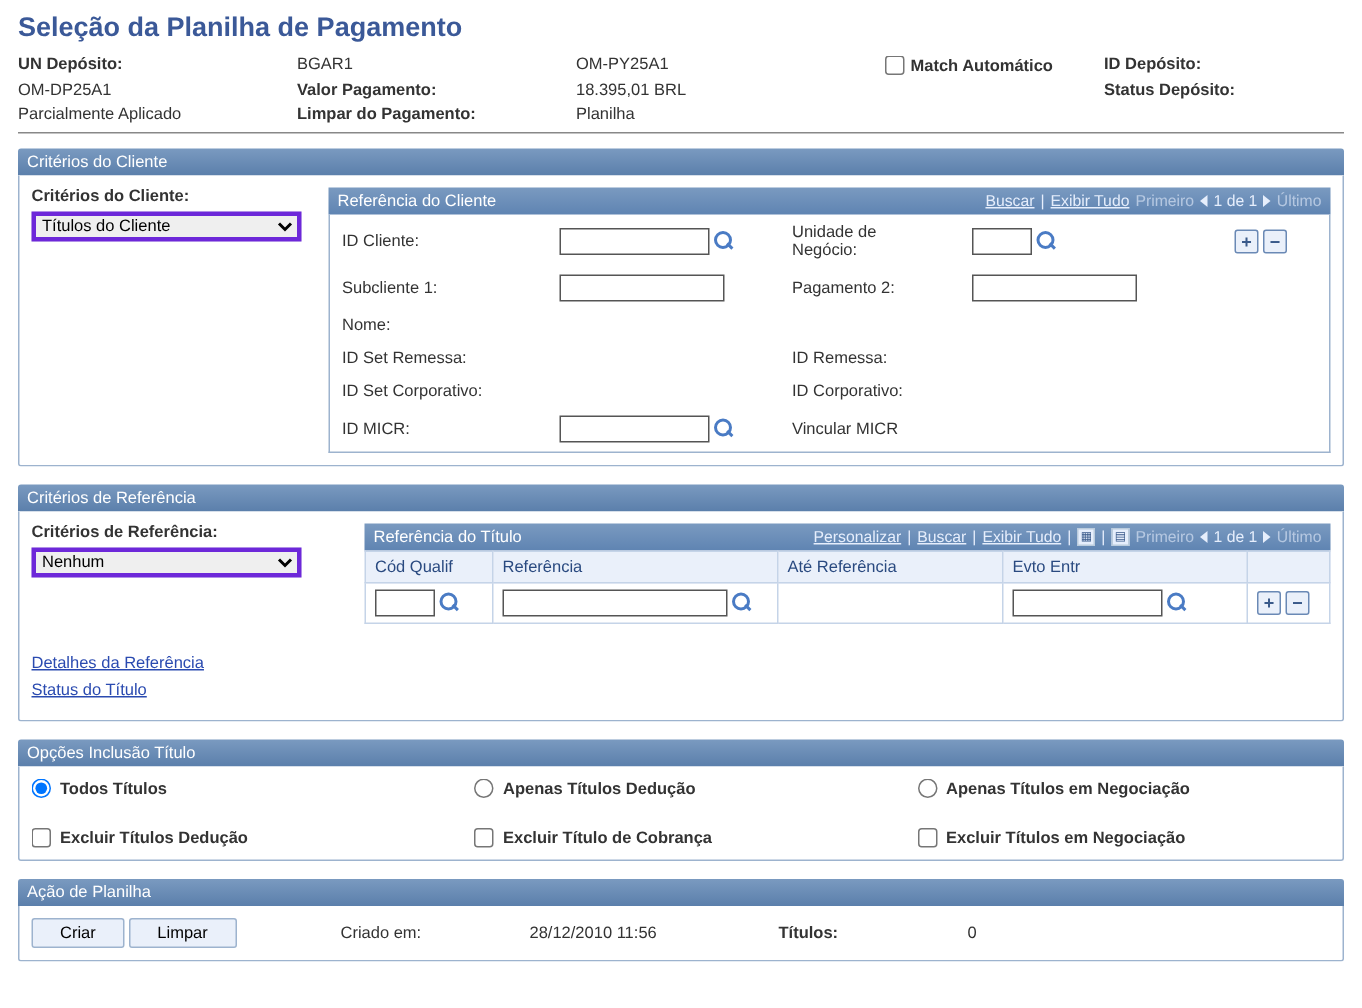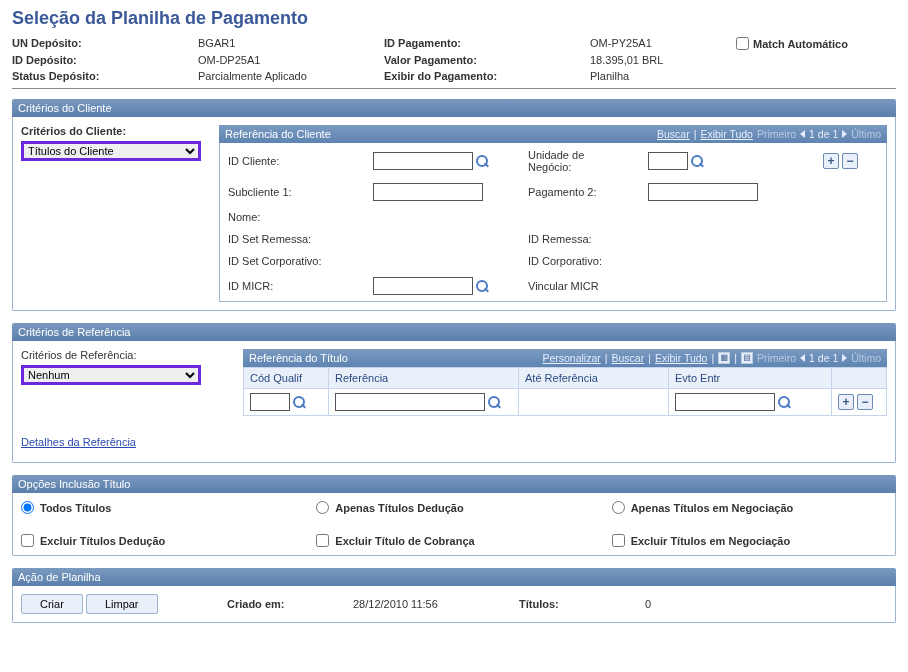--- a/index.html
+++ b/index.html
@@ -42,36 +42,35 @@
 .mini-icon { display:inline-block; width:12px; height:12px; background:#e6eefc; border:1px solid #bcd; font-size:8px; line-height:10px; text-align:center; color:#3a5a8a; }
 </style>
 </head>
 <body>
 
 <div class="page-title">Seleção da Planilha de Pagamento</div>
 
 <div class="header-grid">
   <div class="lbl">UN Depósito:</div>
   <div>BGAR1</div>
-  <div class="lbl">ID Pagamento:</div>
   <div>OM-PY25A1</div>
   <div class="check-row">
     <input type="checkbox" style="">
     <span class="lbl">Match Automático</span>
   </div>
 
   <div class="lbl">ID Depósito:</div>
   <div>OM-DP25A1</div>
   <div class="lbl">Valor Pagamento:</div>
   <div>18.395,01 BRL</div>
   <div></div>
 
   <div class="lbl">Status Depósito:</div>
   <div>Parcialmente Aplicado</div>
-  <div class="lbl">Exibir do Pagamento:</div>
+  <div class="lbl">Limpar do Pagamento:</div>
   <div>Planilha</div>
   <div></div>
 </div>
 
 <hr class="hr">
 
 <div class="section-bar">Critérios do Cliente</div>
 <div class="section-body">
   <div class="row-flex">
     <div class="left-col">
@@ -127,21 +126,21 @@
         <span class="lbl" style="grid-column: span 3">Vincular MICR</span>
       </div>
     </div>
   </div>
 </div>
 
 <div class="section-bar">Critérios de Referência</div>
 <div class="section-body">
   <div class="row-flex">
     <div class="left-col">
-      <div class="lbl" style="font-weight:normal; margin-bottom:4px;">Critérios de Referência:</div>
+      <div class="lbl" style="font-weight:bold; margin-bottom:4px;">Critérios de Referência:</div>
       <select class="field">
         <option>Nenhum</option>
       </select>
     </div>
     <div class="right-col">
       <div class="sub-bar">
         <span class="title">Referência do Título</span>
         <span class="links">
           <a>Personalizar</a>
             <span>|</span>
@@ -176,20 +175,21 @@
             <td></td>
             <td><input class="txt" style="width: 100px;"> <span class="lookup-icon"></span></td>
             <td><span class="plus-btn">+</span> <span class="minus-btn">−</span></td>
           </tr>
         </tbody>
       </table>
     </div>
   </div>
   <div class="link-row">
     <a>Detalhes da Referência</a>
+    <a>Status do Título</a>
   </div>
 </div>
 
 <div class="section-bar">Opções Inclusão Título</div>
 <div class="section-body">
   <div class="opts-grid">
     <label>
         <input type="radio" name="opt" checked="" style="">
         <span>Todos Títulos</span>
       </label>
@@ -216,18 +216,18 @@
   </div>
 </div>
 
 <div class="section-bar">Ação de Planilha</div>
 <div class="section-body">
   <div class="actions-row">
     <span>
       <button class="btn">Criar</button>
       <button class="btn">Limpar</button>
     </span>
-    <span class="lbl" style="font-weight:bold">Criado em:</span>
+    <span class="lbl" style="font-weight:normal">Criado em:</span>
     <span>28/12/2010 11:56</span>
     <span class="lbl" style="font-weight:bold">Títulos:</span>
     <span>0</span>
   </div>
 </div>
 
 </body></html>

